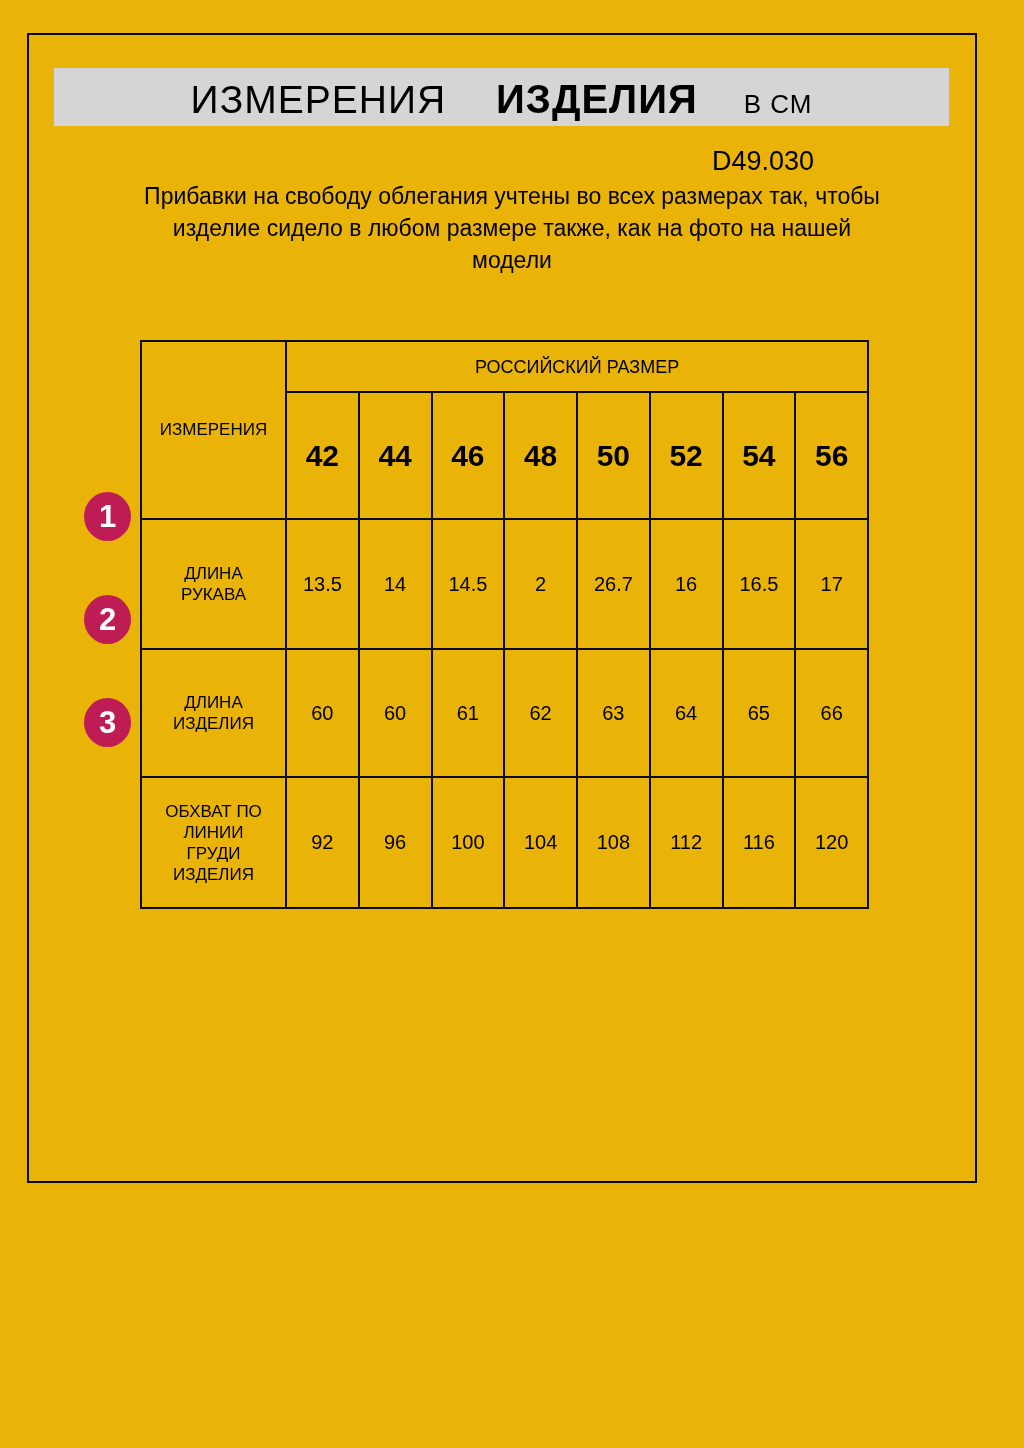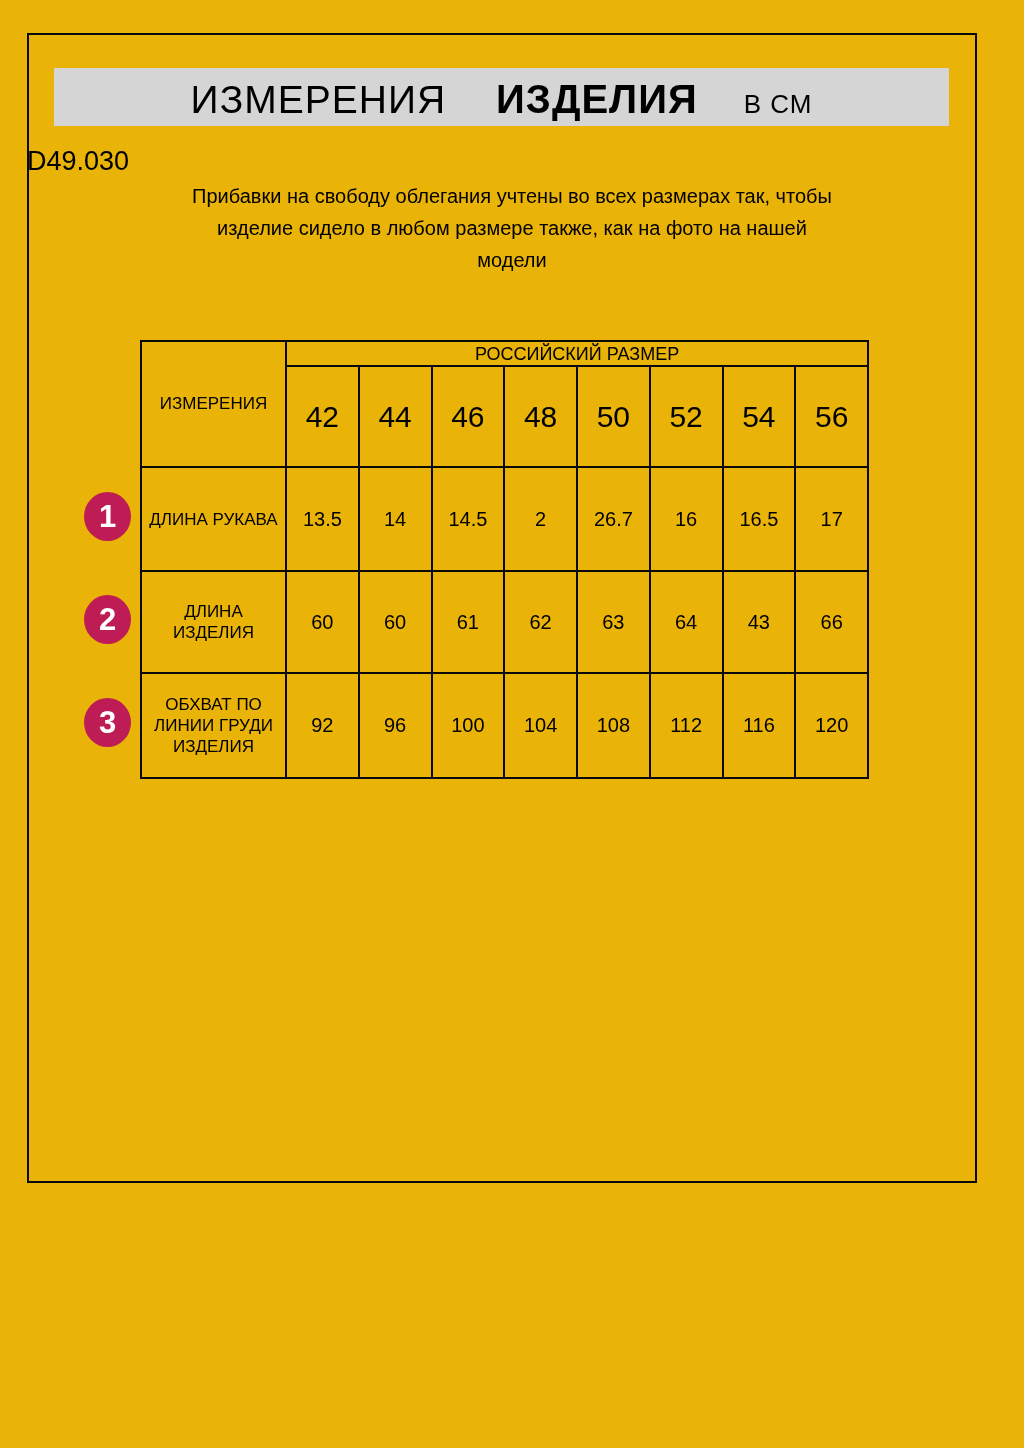--- a/index.html
+++ b/index.html
@@ -31,48 +31,48 @@
     box-sizing: border-box;
     white-space: nowrap;
   }
   .banner .t1 { font-size: 39px; font-weight: 400; letter-spacing: 1px; }
   .banner .t2 { font-size: 40px; font-weight: 700; margin: 0 46px 0 50px; letter-spacing: 1px; }
   .banner .t3 { font-size: 26px; font-weight: 400; letter-spacing: 1px; text-align: right; }
   .article {
     position: absolute;
     left: 27px; top: 146px;
     width: 787px;
-    text-align: left;
+    text-align: right;
     font-size: 27px;
   }
   .note {
     position: absolute;
     left: 117px; top: 180px;
     width: 790px;
     text-align: center;
-    font-size: 20px;
+    font-size: 23px;
     line-height: 32px;
     white-space: pre-line;
   }
   table.sizes {
     position: absolute;
     left: 140px; top: 340px;
     border-collapse: collapse;
     table-layout: fixed;
     width: 727px;
   }
   table.sizes td {
     border: 2px solid var(--border-color, #0a0a0a);
     text-align: center;
     vertical-align: middle;
-    padding: 0;
+    padding: 13px;
   }
   td.group  { height: 23px; font-size: 18px; line-height: 1; }
   td.corner { font-size: 17px; }
-  tr.size-row td { height: 99px; font-size: 30px; font-weight: 400; }
+  tr.size-row td { height: 99px; font-size: 30px; font-weight: 700; }
   td.rowlabel { font-size: 17px; line-height: 21px; white-space: pre-line; }
   td.val { font-size: 20px; margin-left: 16px; }
   tr.r1 td { height: 102px; }
   tr.r2 td { height: 100px; }
   tr.r3 td { height: 103px; }
   .marker {
     position: absolute;
     left: 84px;
     width: 47px; height: 49px;
     background: var(--marker-bg, #be1c55);
@@ -146,21 +146,21 @@
       </tr>
       <tr class="r2">
         <td class="rowlabel">ДЛИНА
 ИЗДЕЛИЯ</td>
         <td class="val">60</td>
         <td class="val">60</td>
         <td class="val">61</td>
         <td class="val">62</td>
         <td class="val">63</td>
         <td class="val">64</td>
-        <td class="val">43</td>
+        <td class="val">65</td>
         <td class="val">66</td>
       </tr>
       <tr class="r3">
         <td class="rowlabel">ОБХВАТ ПО
 ЛИНИИ ГРУДИ
 ИЗДЕЛИЯ</td>
         <td class="val">92</td>
         <td class="val">96</td>
         <td class="val">100</td>
         <td class="val">104</td>

